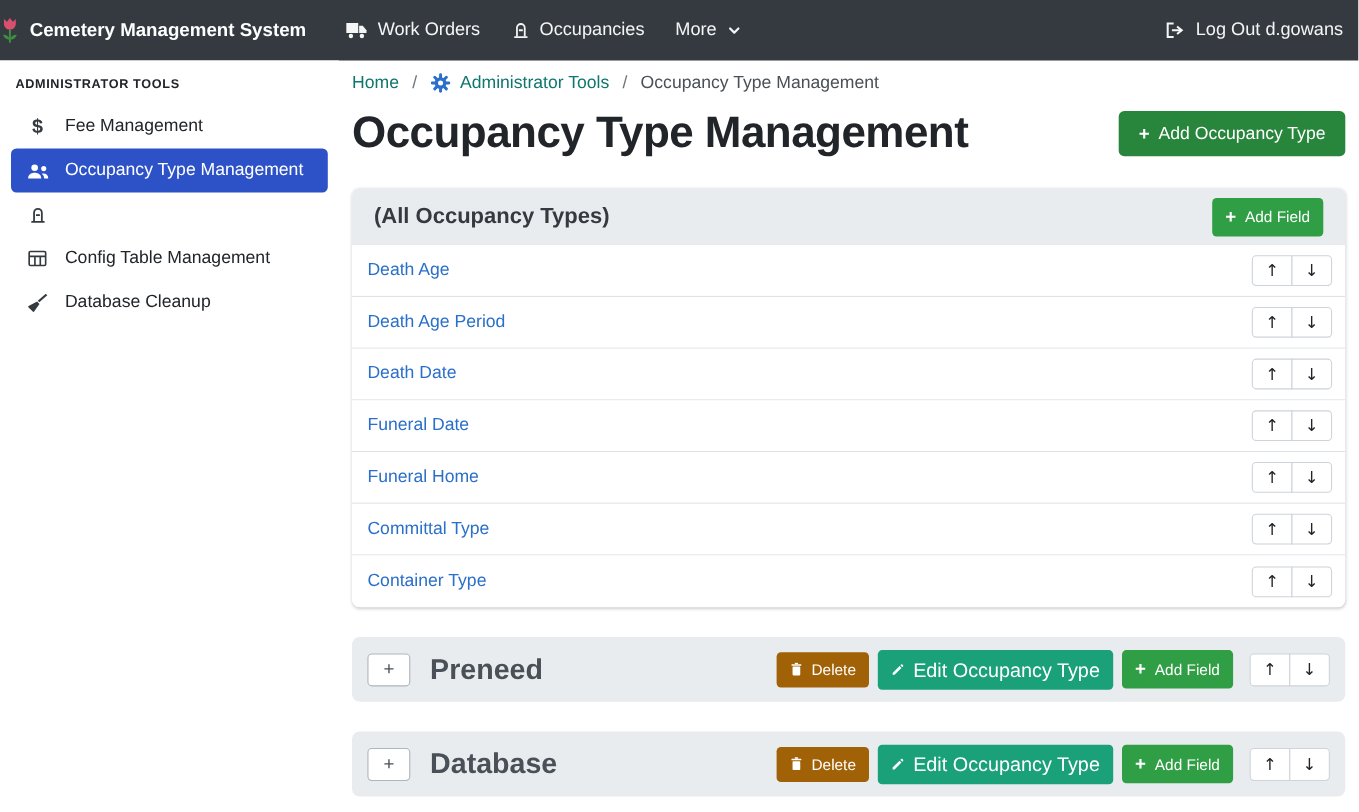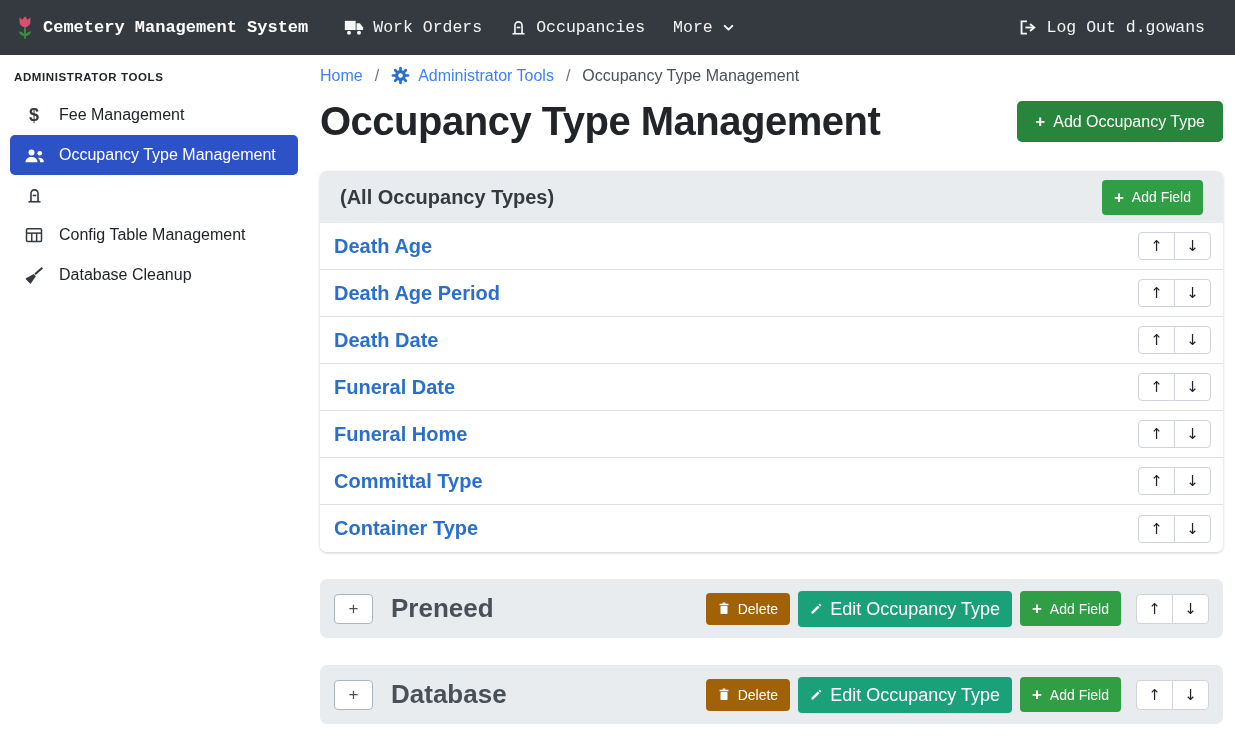--- a/index.html
+++ b/index.html
@@ -7,21 +7,21 @@
   body {
     width:1235px; height:738px; overflow:hidden; position:relative;
     font-family:"Liberation Sans","DejaVu Sans",sans-serif;
     background:#fff; color:#212529;
   }
   [data-interactable="true"] { cursor:pointer; }
 
   
   .navbar {
     display:flex; align-items:center; height:55px; background:#343a40;
-    padding:0 16px; color:#fff;font-family:Liberation Mono, monospace;
+    padding:0 0; color:#fff;
   }
   .brand { display:flex; align-items:center; gap:9px; color:#fff; font-weight:700; font-size:17px; margin-right:22px; }
   .nav-link {
     display:flex; align-items:center; gap:9px; color:rgba(255,255,255,.95);
     font-size:16.5px; padding:8px 14px;
   }
   .nav-spacer { flex:1; }
   .nav-ico { display:flex; align-items:center; }
 
   
@@ -34,21 +34,21 @@
     display:flex; align-items:center; gap:13px; padding:0 12px; height:40px;
     border-radius:5px; font-size:16px; color:#212529;
   }
   .side-icon { width:24px; display:flex; justify-content:center; align-items:center; font-weight:700; font-size:18px; color:#343a40; }
   .side-item.active { background:#2d52c8; color:#fff; }
   .side-item.active .side-icon { color:#fff; }
 
   
   .main { position:absolute; left:320px; top:55px; width:903px; }
   .breadcrumb { display:flex; align-items:center; gap:12px; font-size:16px; margin-top:11px; color:#6c757d; }
-  .breadcrumb a { color:#3b82f6; display:flex; align-items:center; gap:8px; text-decoration:none; }
+  .breadcrumb a { color:#0f766e; display:flex; align-items:center; gap:8px; text-decoration:none; }
   .crumb-current { color:#495057; }
 
   .title-row { display:flex; align-items:center; justify-content:space-between; margin-top:14px; }
   h1 { font-size:40px; font-weight:600; margin:0; letter-spacing:-.5px; color:#212529; }
 
   .btn {
     display:inline-flex; align-items:center; gap:8px; border:none; border-radius:5px;
     color:#fff; font-family:inherit; line-height:1;
   }
   .btn-add-type { background:#28853c; font-size:16px; padding:12px 18px; }
@@ -57,21 +57,21 @@
   .card { margin-top:27px; border-radius:7px; box-shadow:0 1px 3px rgba(0,0,0,.2); overflow:hidden; background:#fff; }
   .card-header { background:#e9ecef; height:52px; display:flex; align-items:center; justify-content:space-between; padding:0 20px; }
   .card-title { font-size:20px; font-weight:600; color:#343a40; }
   .btn-add-field { background:#2f9e44; font-size:14px; padding:9px 12px; border-radius:4px; }
 
   .field-row {
     height:47px; display:flex; align-items:center; justify-content:space-between;
     padding:0 12px 0 14px; border-bottom:1px solid #dee2e6; background:#fff;
   }
   .field-row:last-child { border-bottom:none; }
-  .field-link { color:#2a6fc9; font-weight:700; font-size:20px; text-decoration:none;text-align:right; }
+  .field-link { color:#2a6fc9; font-weight:400; font-size:16px; text-decoration:none;text-align:right; }
 
   .arrow-group { display:flex; }
   .arrow-btn {
     width:37px; height:28px; background:#fff; border:1px solid #ced4da; color:#212529;
     font-size:15px; display:flex; align-items:center; justify-content:center; padding:0;
     font-family:"DejaVu Sans",sans-serif;
   }
   .arrow-btn.up { border-radius:4px 0 0 4px; }
   .arrow-btn.down { border-radius:0 4px 4px 0; margin-left:-1px; }
 

